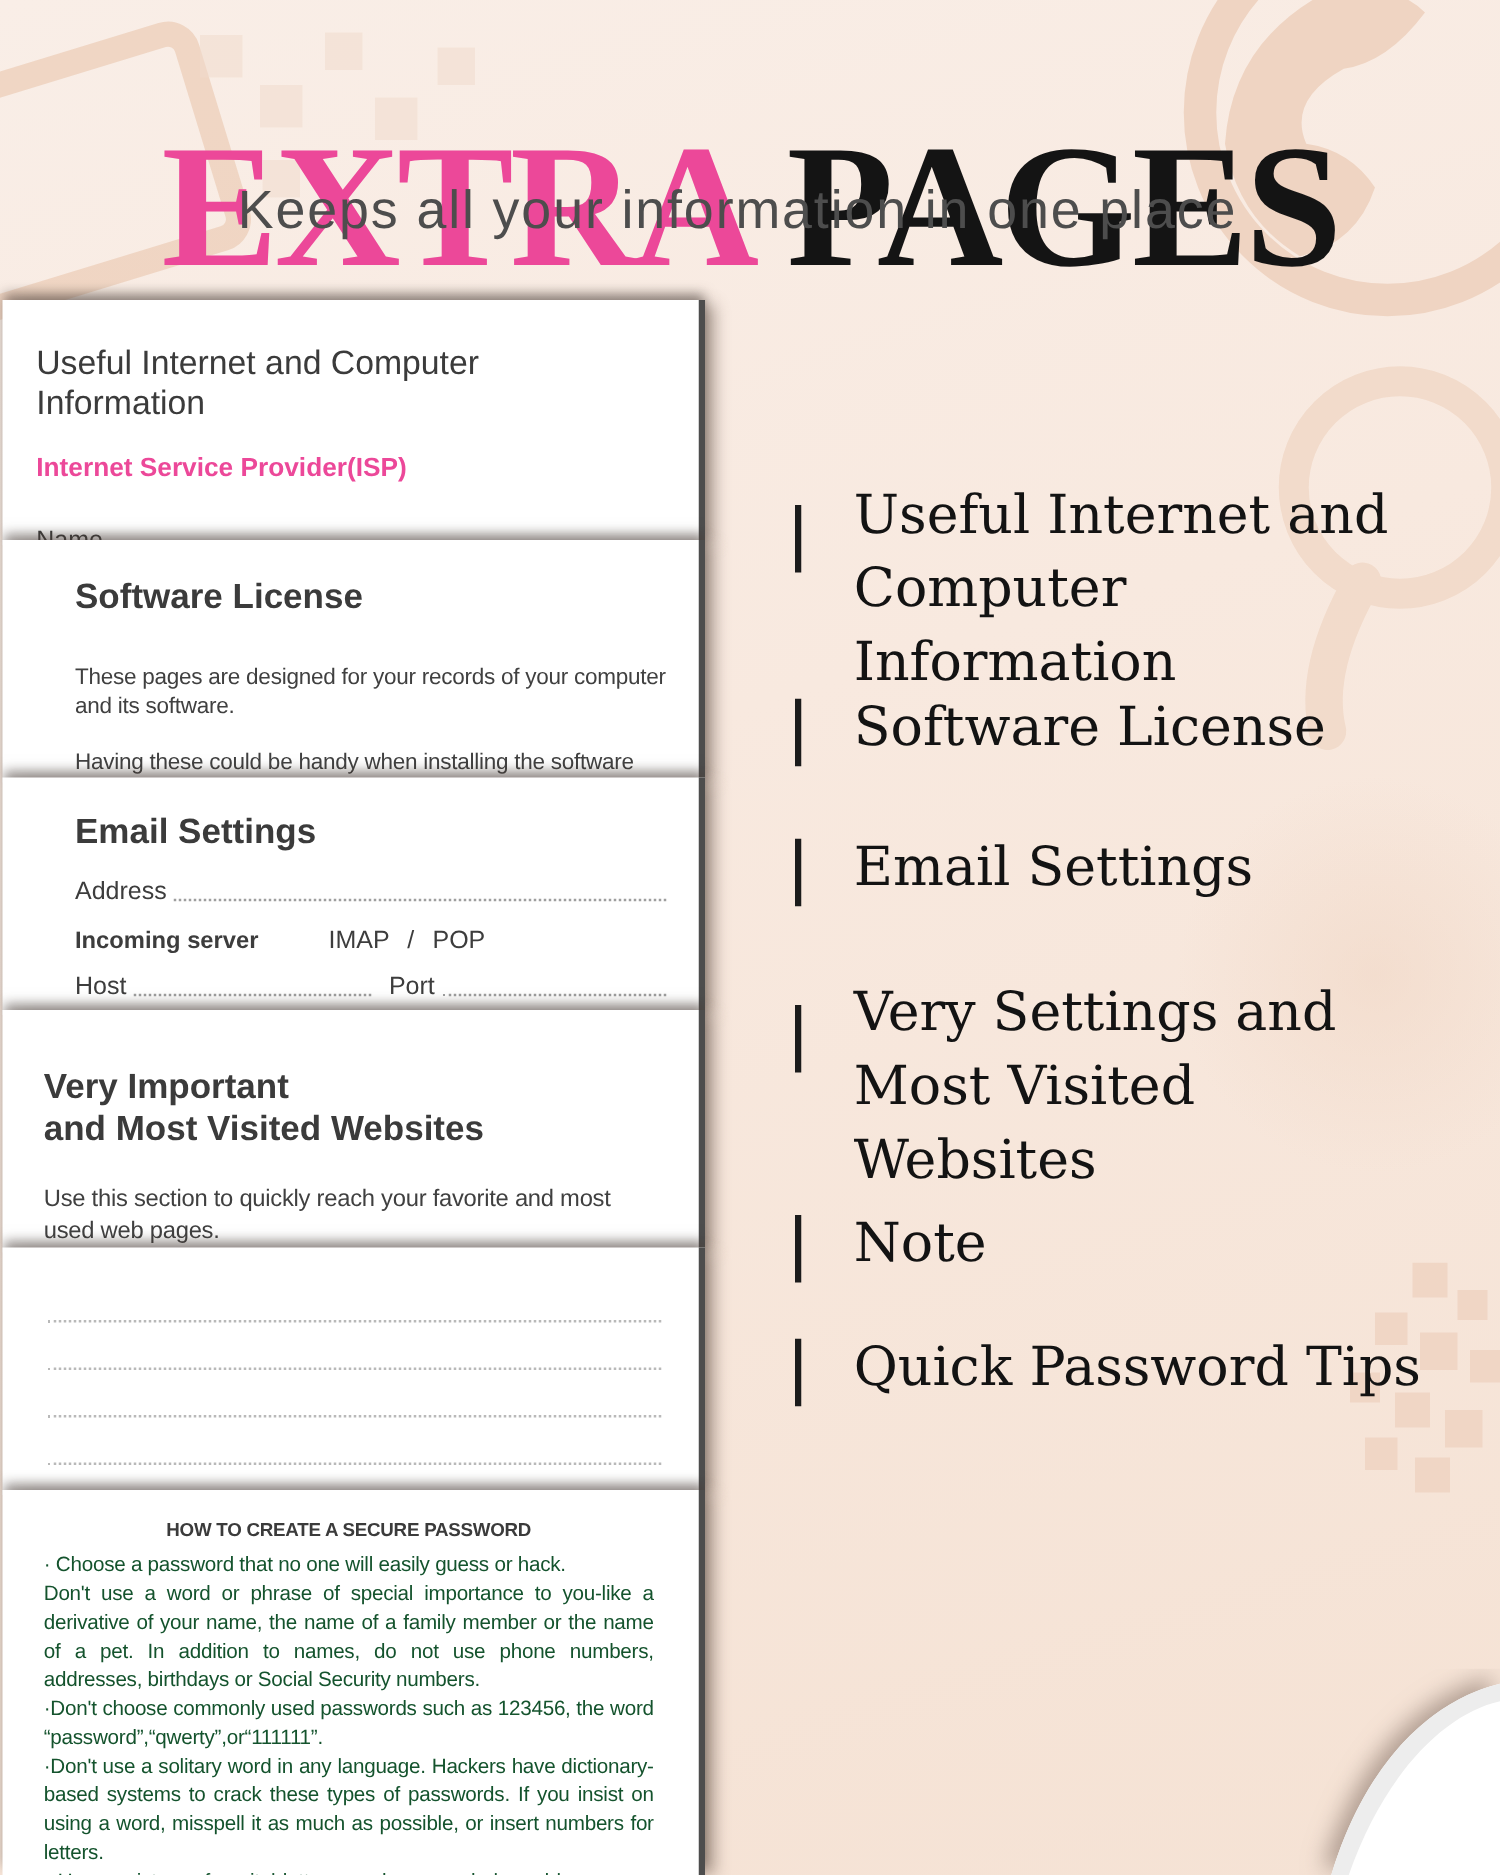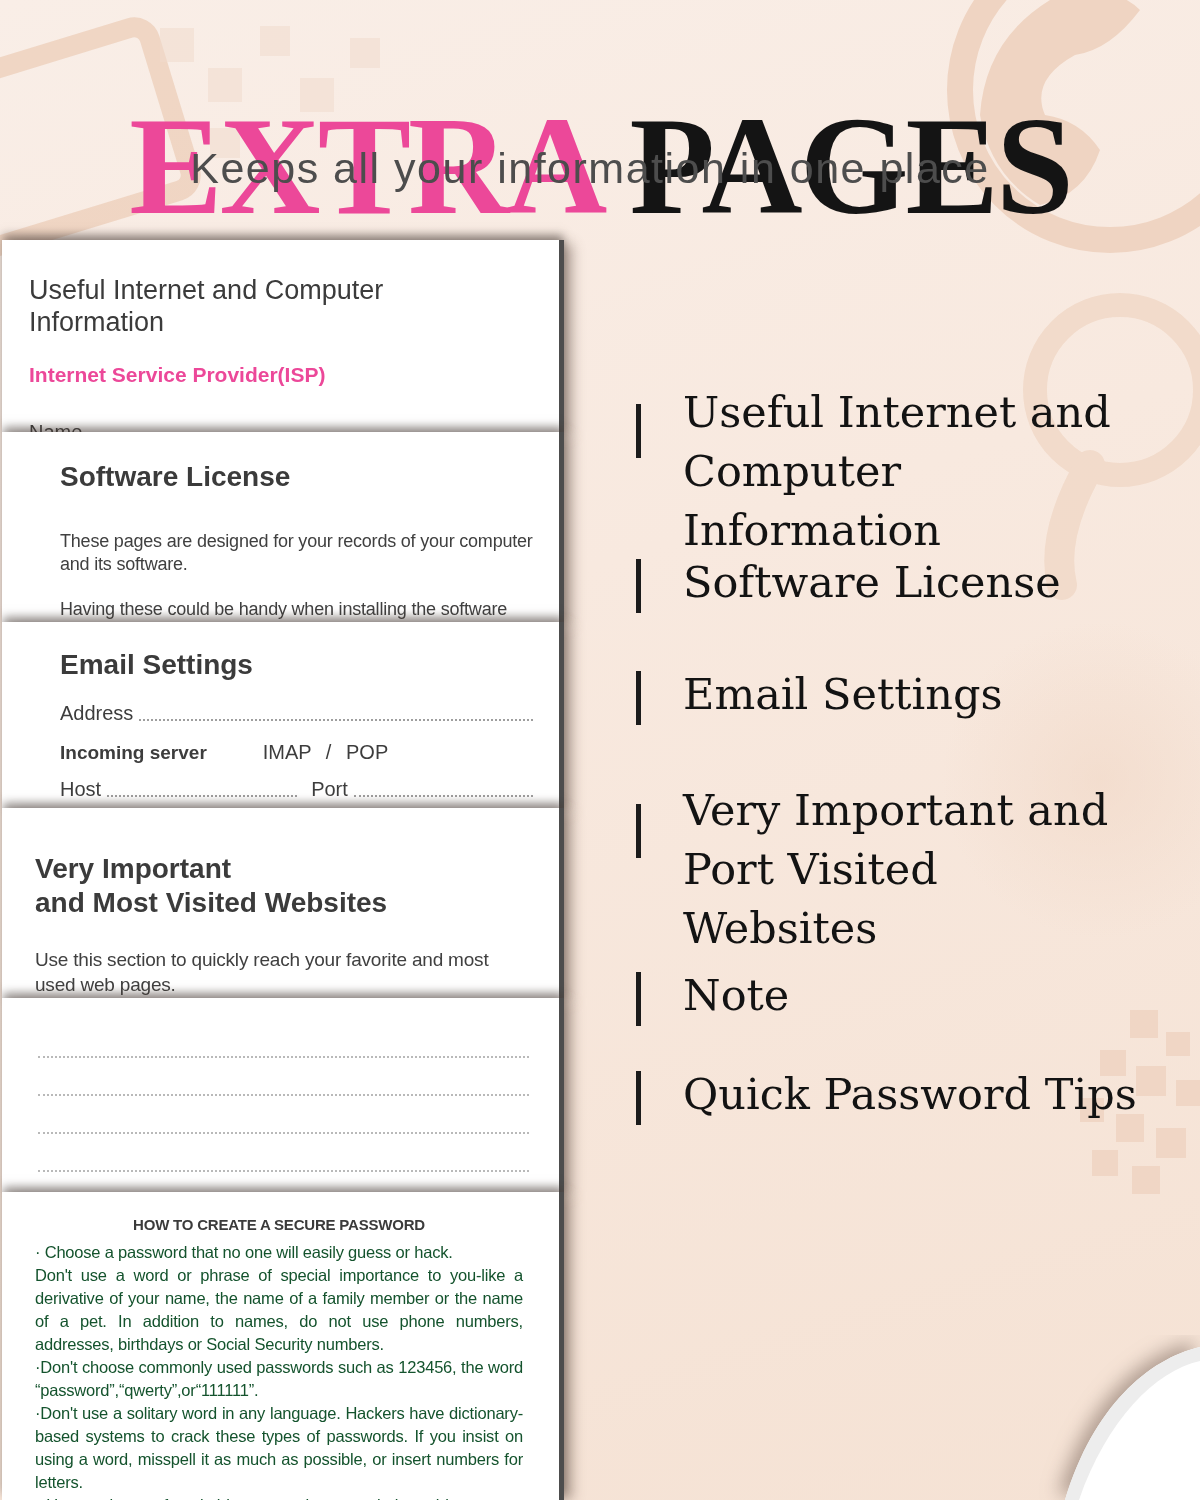--- a/index.html
+++ b/index.html
@@ -182,21 +182,21 @@
   <div class="toc-item toc-2">
     <span class="toc-bar"></span>
     <span class="toc-label">Software License</span>
   </div>
   <div class="toc-item toc-3">
     <span class="toc-bar"></span>
     <span class="toc-label">Email Settings</span>
   </div>
   <div class="toc-item toc-4">
     <span class="toc-bar"></span>
-    <span class="toc-label">Very Important and Port Visited Websites</span>
+    <span class="toc-label">Very Settings and Most Visited Websites</span>
   </div>
   <div class="toc-item toc-5">
     <span class="toc-bar"></span>
     <span class="toc-label">Note</span>
   </div>
   <div class="toc-item toc-6">
     <span class="toc-bar"></span>
     <span class="toc-label">Quick Password Tips</span>
   </div>
 </nav>

